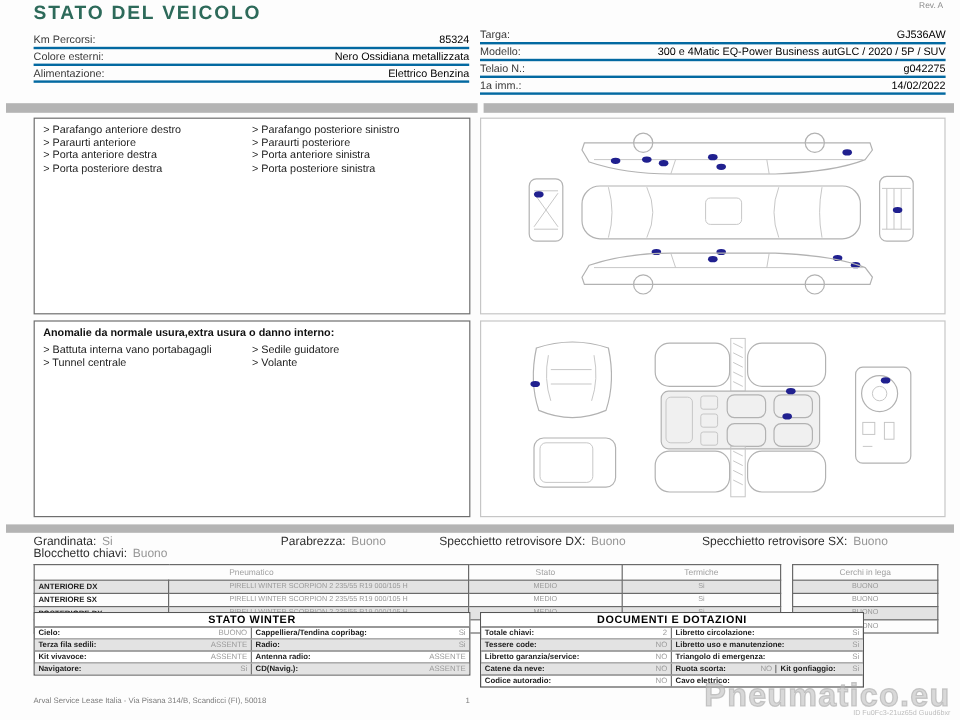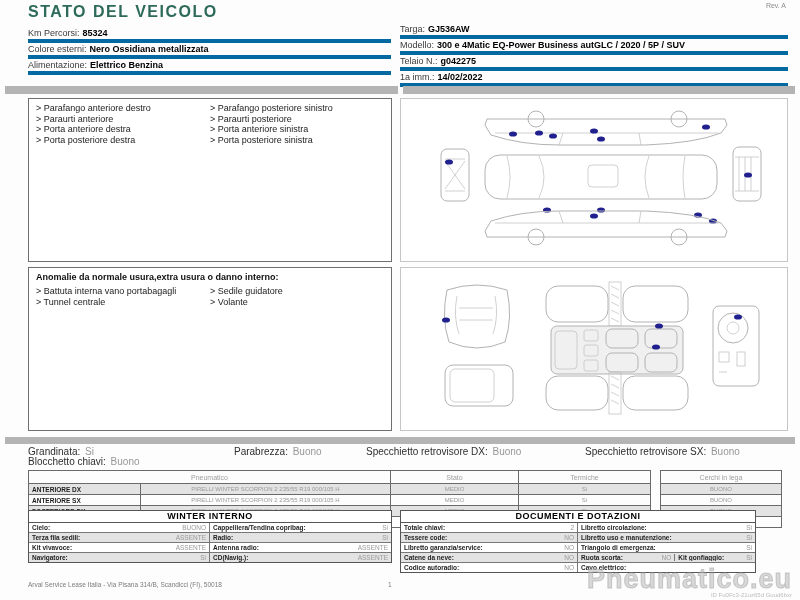--- a/index.html
+++ b/index.html
@@ -4,22 +4,22 @@
 <style>
   html,body{margin:0;padding:0;}
   body{width:800px;height:600px;position:relative;background:#fdfdfd;font-family:"Liberation Sans",sans-serif;overflow:hidden;color:#222;}
   .abs{position:absolute;}
   
   .doc-title{left:28px;top:3px;font-size:16px;font-weight:bold;letter-spacing:1.5px;color:#2d6a5a;}
   .rev{right:14px;top:2px;font-size:7px;color:#8a8a8a;}
   .hdr-col{display:flex;flex-direction:column;}
   .hdr-left{left:28px;top:27px;width:363px;}
   .hdr-right{left:400px;top:23px;width:388px;}
-  .fieldrow{display:flex;align-items:baseline;border-bottom:4px solid #0369a1;font-size:9px;line-height:12px;color:#3a3a3a;white-space:nowrap;}
-  .fieldrow .val{margin-left:3px;font-weight:bold;color:#000;}
+  .fieldrow{display:flex;align-items:baseline;border-bottom:2px solid #0369a1;font-size:9px;line-height:12px;color:#3a3a3a;white-space:nowrap;justify-content:space-between;}
+  .fieldrow .val{margin-left:3px;font-weight:normal;color:#000;}
   
   .bar{background:#b4b4b4;height:8px;}
   
   .abox{border:1px solid #6e6e6e;background:#fff;padding:4px 7px;box-sizing:border-box;}
   .abox-title{font-size:9px;font-weight:bold;color:#111;margin-bottom:4px;}
   .alist{display:flex;font-size:9px;color:#222;}
   .acol{width:50%;}
   .aitem{line-height:10.5px;padding-left:8px;text-indent:-8px;}
   .dbox{border:1px solid #c6c6c6;background:#fff;box-sizing:border-box;}
   
@@ -313,21 +313,21 @@
     <tr>
         <td>BUONO</td>
       </tr>
     <tr>
         <td>BUONO</td>
       </tr>
   </tbody>
 </table>
 
 <div class="abs kvt" style="left:28px;top:510px;width:364px;">
-  <div class="kvt-head">WINTER INTERNO</div>
+  <div class="kvt-head">STATO WINTER</div>
   <div class="kvt-row">
     <div class="kvt-half lft">
         <span class="kvt-lbl">Cielo:</span>
         <span class="kvt-val">BUONO</span>
       </div>
     <div class="kvt-half">
         <span class="kvt-lbl">Cappelliera/Tendina copribag:</span>
         <span class="kvt-val">Si</span>
       </div>
   </div>
@@ -356,21 +356,21 @@
         <span class="kvt-lbl">Navigatore:</span>
         <span class="kvt-val">Si</span>
       </div>
     <div class="kvt-half">
         <span class="kvt-lbl">CD(Navig.):</span>
         <span class="kvt-val">ASSENTE</span>
       </div>
   </div>
 </div>
 
-<div class="abs kvt" style="left:400px;top:510px;width:356px;">
+<div class="abs kvt" style="left:400px;top:510px;width:320px;">
   <div class="kvt-head">DOCUMENTI E DOTAZIONI</div>
   <div class="kvt-row">
     <div class="kvt-half lft">
         <span class="kvt-lbl">Totale chiavi:</span>
         <span class="kvt-val">2</span>
       </div>
     <div class="kvt-half">
         <span class="kvt-lbl">Libretto circolazione:</span>
         <span class="kvt-val">Si</span>
       </div>

